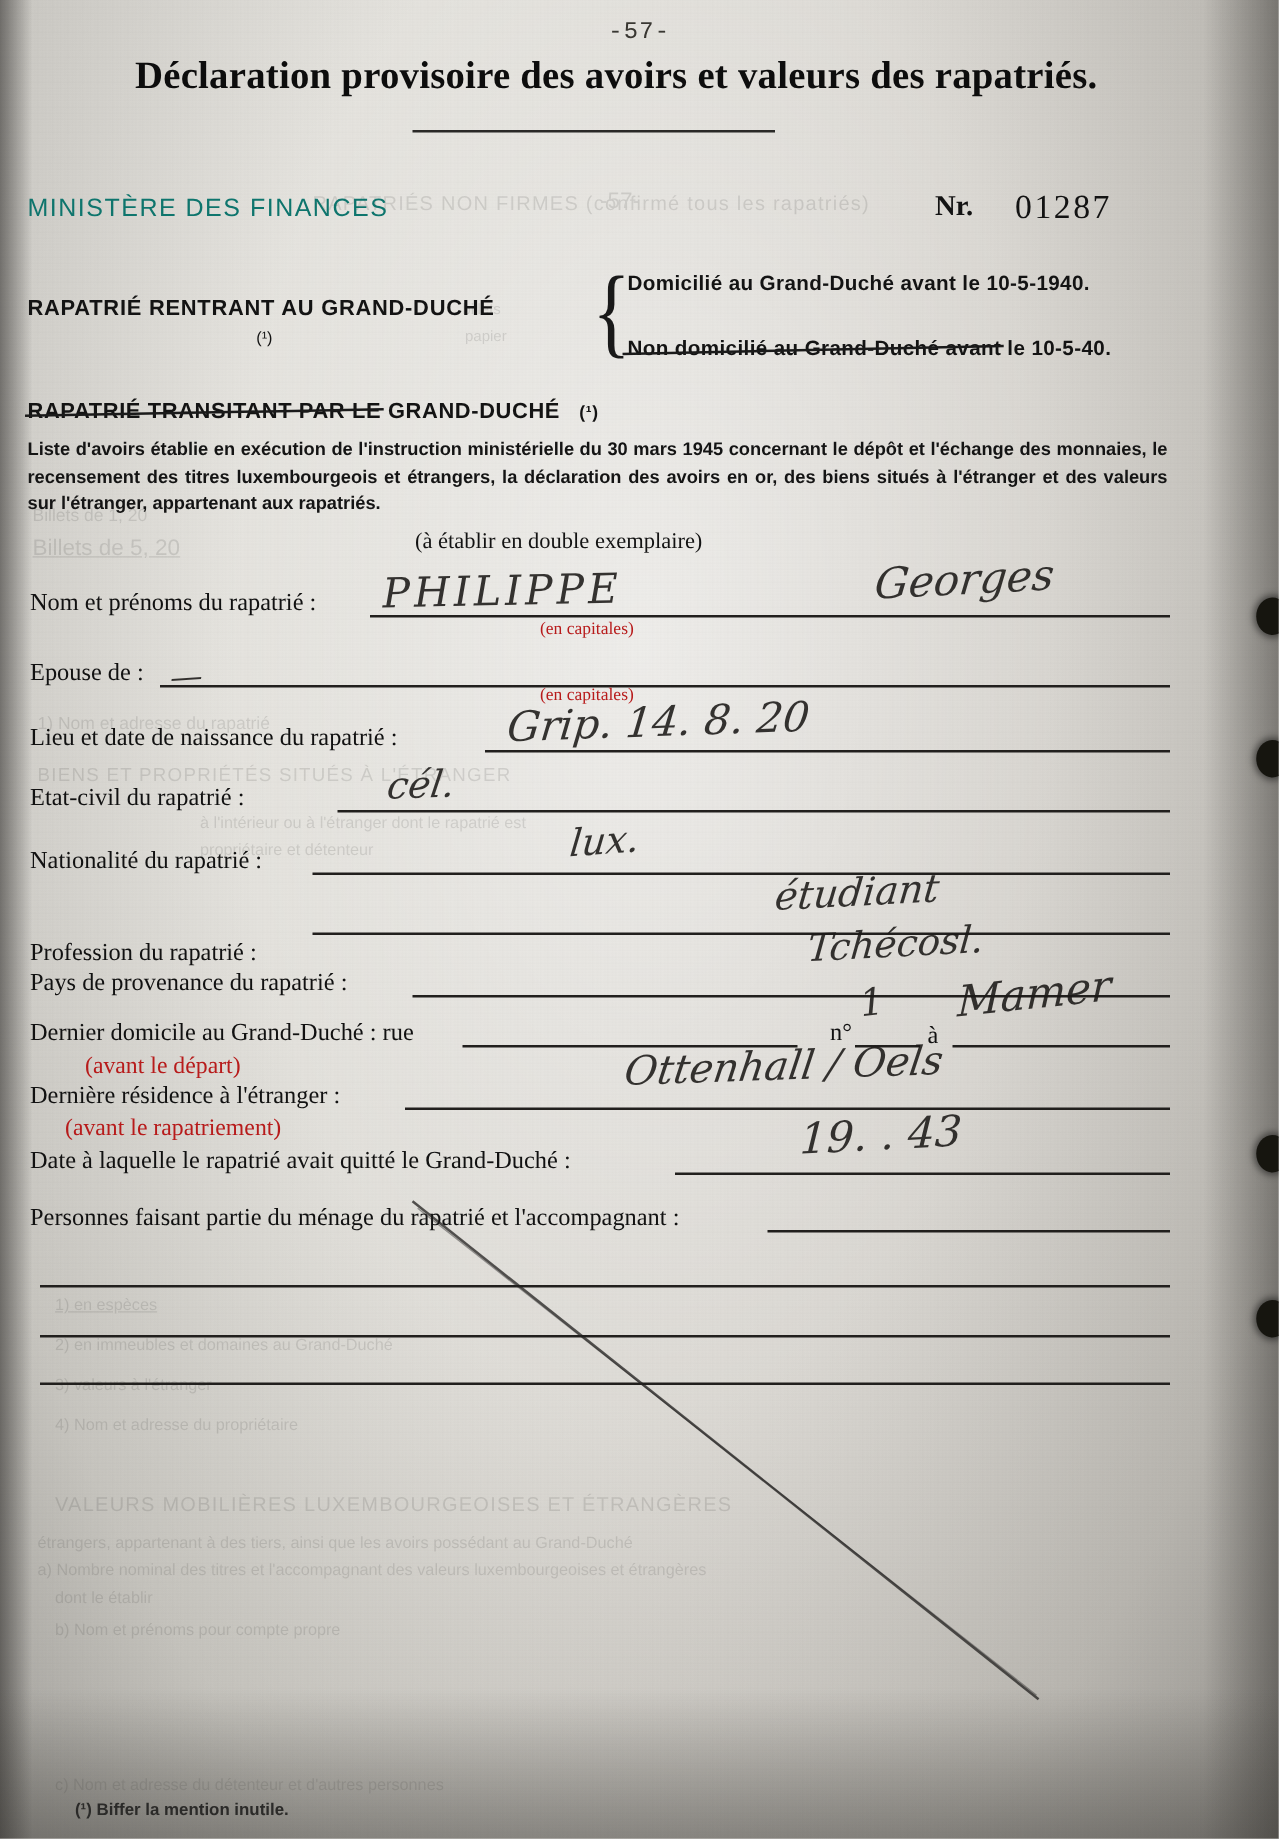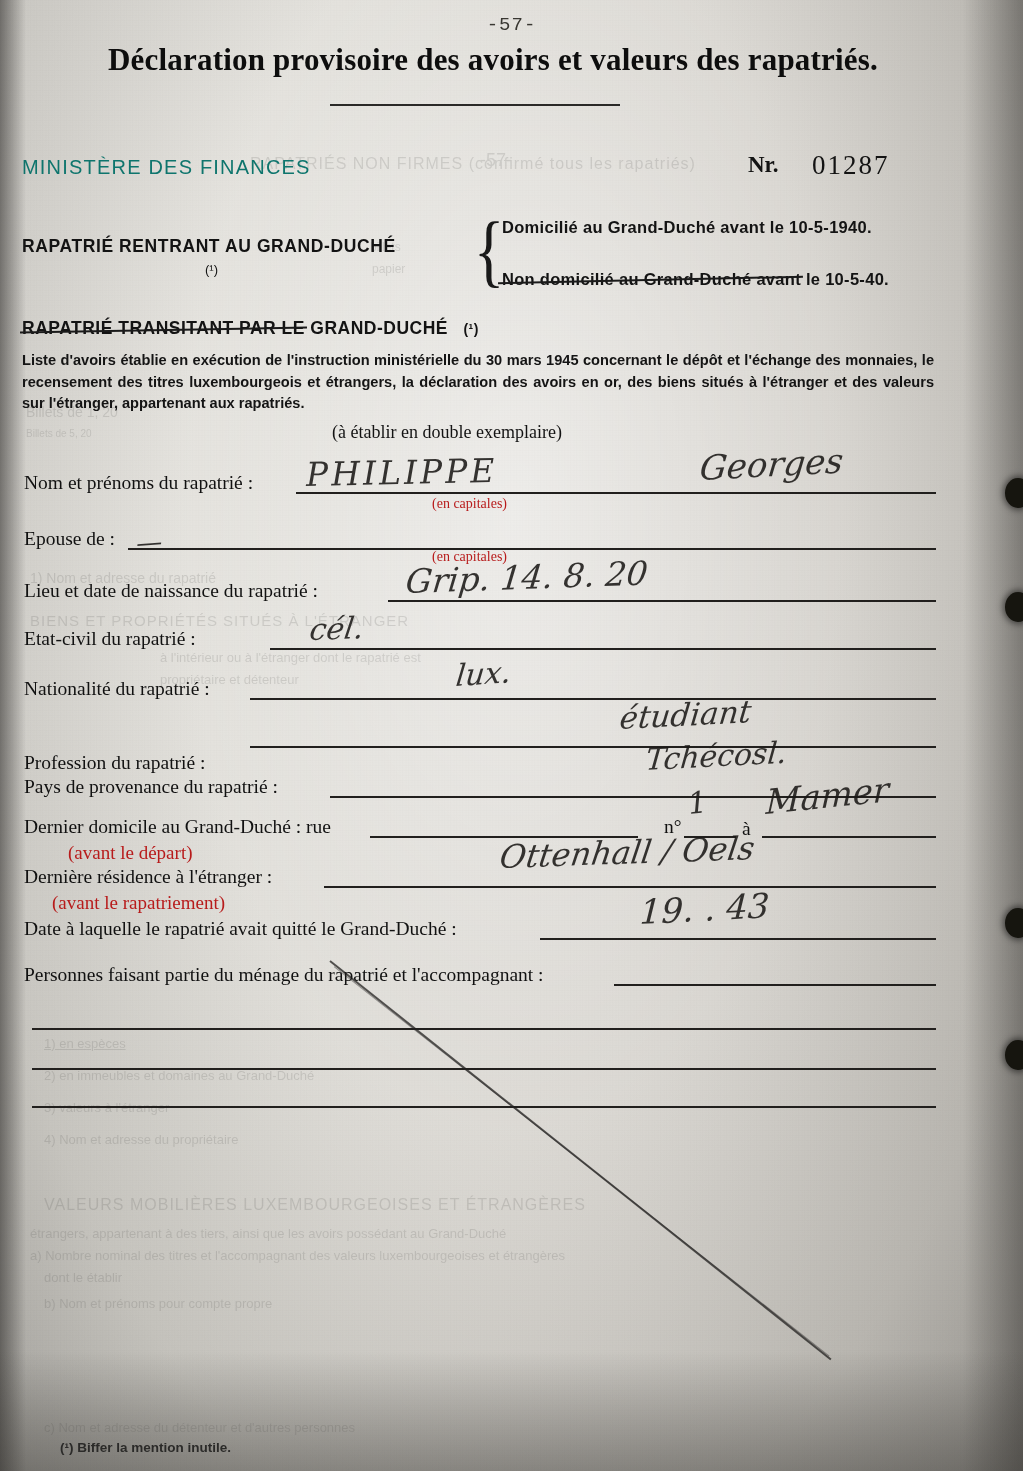--- a/index.html
+++ b/index.html
@@ -262,21 +262,21 @@
 
 <div class="page">
   <div class="paper"></div>
 
   <div class="ghost">
     <div style="top:155px; left:250px; font-size:16px; letter-spacing:1px;">RAPATRIÉS NON FIRMES (confirmé tous les rapatriés)</div>
     <div style="top:150px; left:480px; font-size:18px;">-57-</div>
     <div style="top:240px; left:370px; font-size:12px;">billets</div>
     <div style="top:262px; left:372px; font-size:12px;">papier</div>
     <div style="top:404px; left:26px; font-size:14px;">Billets de 1,    20</div>
-    <div style="top:428px; left:26px; font-size:10px;">Billets de 5,    20</div>
+    <div style="top:428px; left:26px; font-size:18px;text-decoration:underline;">Billets de 5,    20</div>
     <div style="top:570px; left:30px; font-size:14px;">1) Nom et adresse du rapatrié</div>
     <div style="top:612px; left:30px; font-size:15px; letter-spacing:1px;">BIENS ET PROPRIÉTÉS SITUÉS À L'ÉTRANGER</div>
     <div style="top:650px; left:160px; font-size:13px;">à l'intérieur ou à l'étranger dont le rapatrié est</div>
     <div style="top:672px; left:160px; font-size:13px;">propriétaire et détenteur</div>
     <div style="top:1036px; left:44px; font-size:13px;text-decoration:underline;">1) en espèces</div>
     <div style="top:1068px; left:44px; font-size:13px;">2) en immeubles et domaines au Grand-Duché</div>
     <div style="top:1100px; left:44px; font-size:13px;">3) valeurs à l'étranger</div>
     <div style="top:1132px; left:44px; font-size:13px;">4) Nom et adresse du propriétaire</div>
     <div style="top:1196px; left:44px; font-size:16px; letter-spacing:1px;">VALEURS MOBILIÈRES LUXEMBOURGEOISES ET ÉTRANGÈRES</div>
     <div style="top:1226px; left:30px; font-size:13px;">étrangers, appartenant à des tiers, ainsi que les avoirs possédant au Grand-Duché</div>

